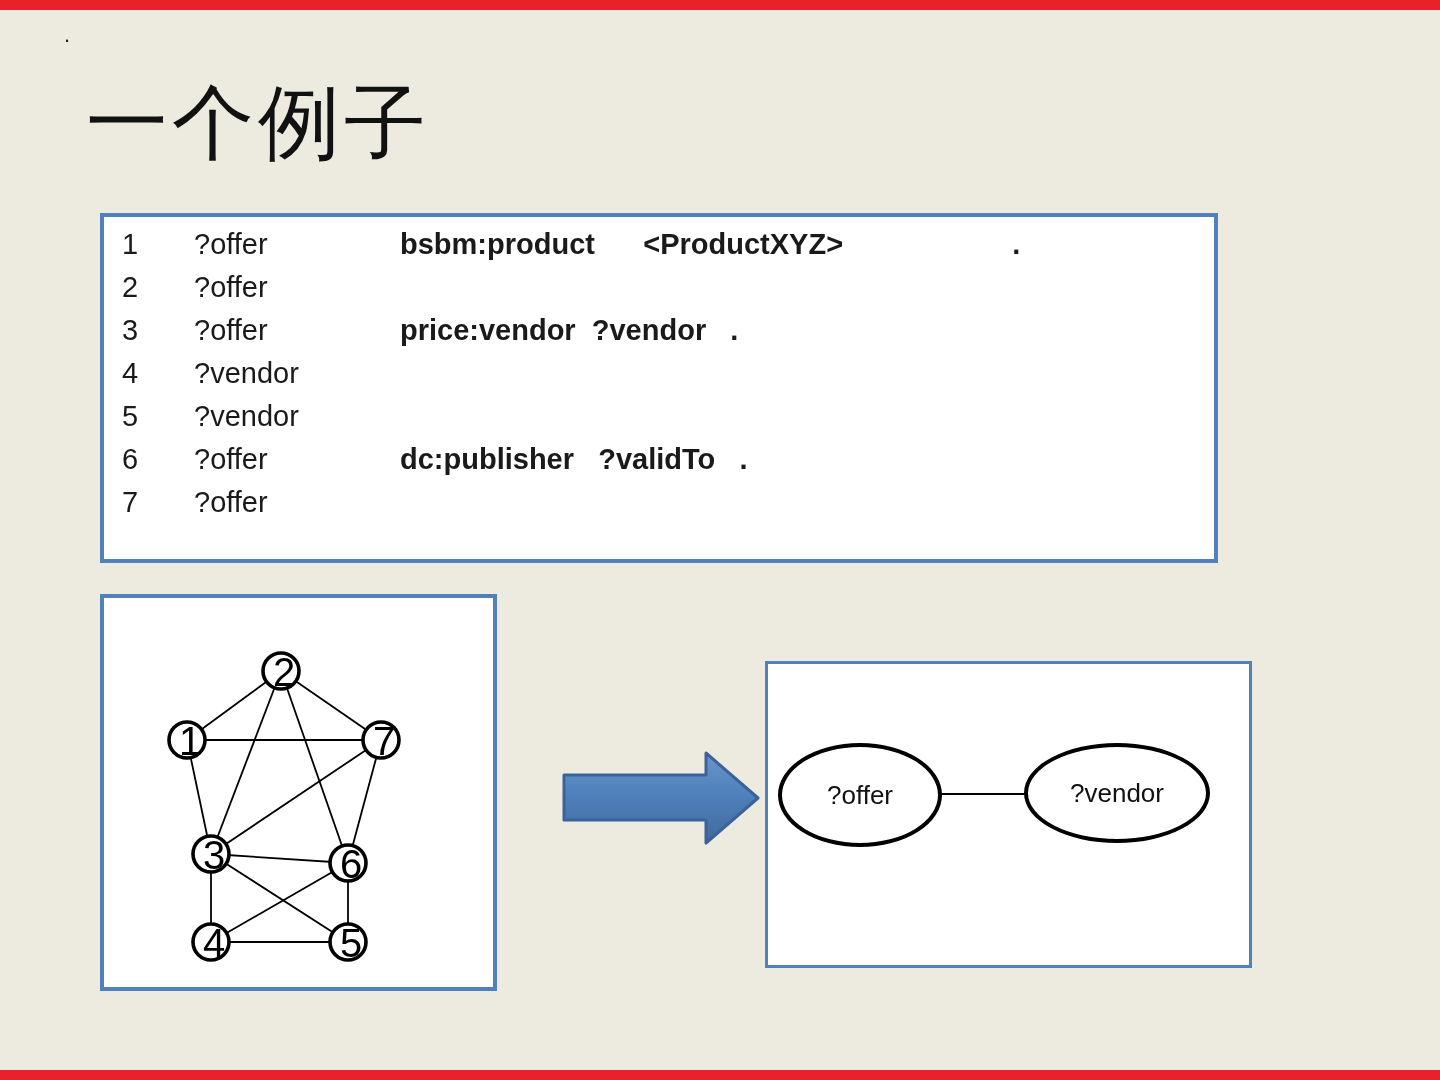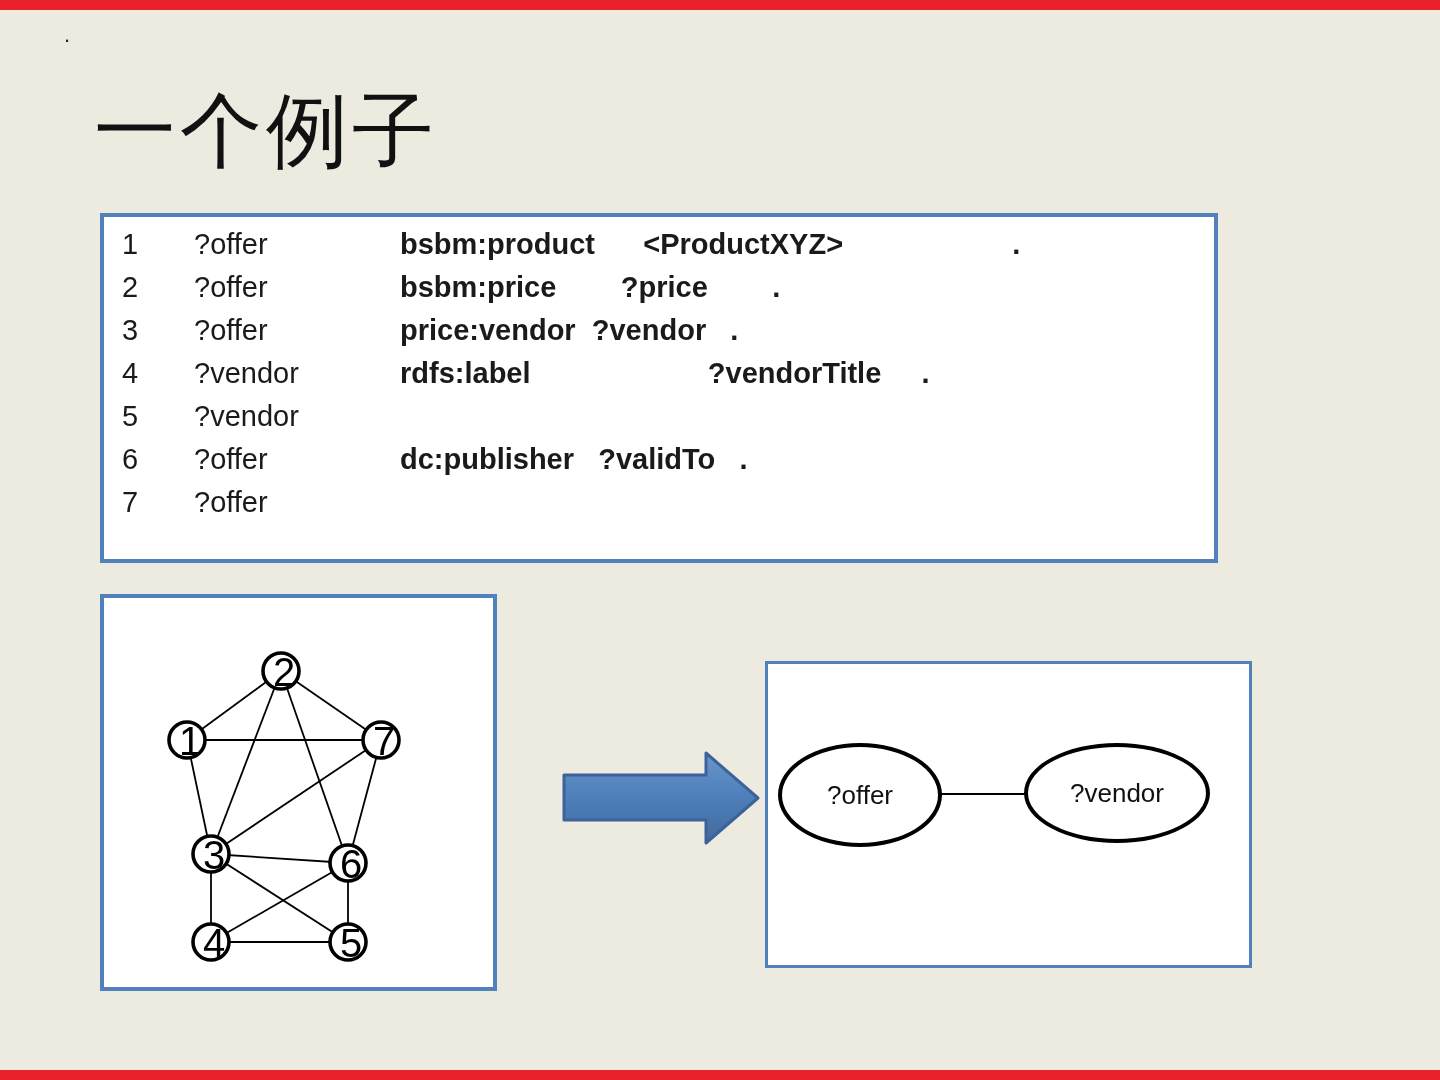--- a/index.html
+++ b/index.html
@@ -7,21 +7,21 @@
     position:relative;width:1440px;height:1080px;overflow:hidden;
     background:var(--bg,#edebe0);
     font-family:"Liberation Sans","DejaVu Sans",sans-serif;
     color:#1a1a1a;
   }
   .red-bar{position:absolute;left:0;width:1440px;height:10px;background:var(--red,#e8212b);}
   .red-bar.top{top:0;}
   .red-bar.bottom{bottom:0;}
   .stray-dot{position:absolute;left:64px;top:22px;font-size:22px;color:#222;}
   .title{
-    position:absolute;left:86px;top:78px;margin:8px;
+    position:absolute;left:86px;top:78px;margin:0;
     font-size:82px;font-weight:500;letter-spacing:4px;color:#111;line-height:1.1;
   }
   .panel{position:absolute;background:#ffffff;border:4px solid var(--accent,#5081bd);box-sizing:border-box;}
   .code-box{left:100px;top:213px;width:1118px;height:350px;padding-top:11px;}
   .code-row{position:relative;height:43px;font-size:29px;white-space:pre;}
   .c-num{position:absolute;left:18px;top:0;}
   .c-subj{position:absolute;left:90px;top:0;}
   .c-stmt{position:absolute;left:296px;top:0;font-weight:bold;}
   .graph-box{left:100px;top:594px;width:397px;height:397px;}
   .graph-box svg{position:absolute;left:0;top:0;}
@@ -52,31 +52,29 @@
 
   <div class="panel code-box">
     <div class="code-row">
       <span class="c-num">1</span>
       <span class="c-subj">?offer</span>
       <span class="c-stmt">bsbm:product      &lt;ProductXYZ&gt;                     .</span>
     </div>
     <div class="code-row">
       <span class="c-num">2</span>
       <span class="c-subj">?offer</span>
-      <span class="c-stmt">bsbm:price        ?price        .</span>
     </div>
     <div class="code-row">
       <span class="c-num">3</span>
       <span class="c-subj">?offer</span>
       <span class="c-stmt">price:vendor  ?vendor   .</span>
     </div>
     <div class="code-row">
       <span class="c-num">4</span>
       <span class="c-subj">?vendor</span>
-      <span class="c-stmt">rdfs:label                      ?vendorTitle     .</span>
     </div>
     <div class="code-row">
       <span class="c-num">5</span>
       <span class="c-subj">?vendor</span>
     </div>
     <div class="code-row">
       <span class="c-num">6</span>
       <span class="c-subj">?offer</span>
       <span class="c-stmt">dc:publisher   ?validTo   .</span>
     </div>

